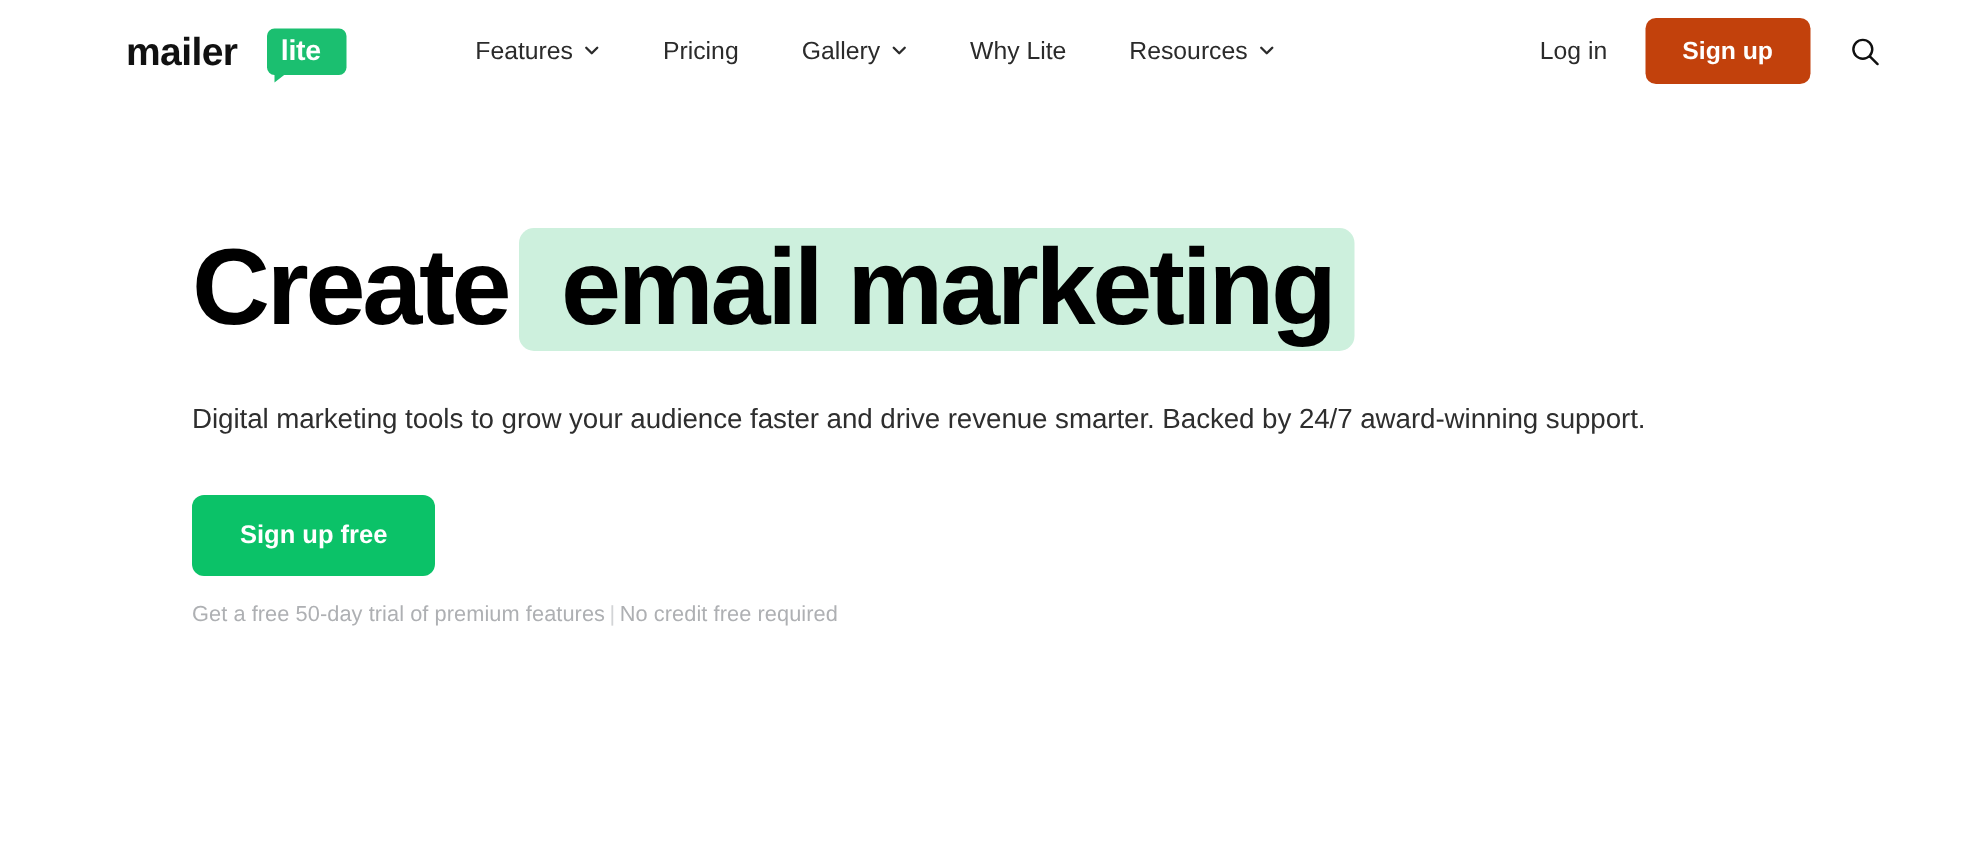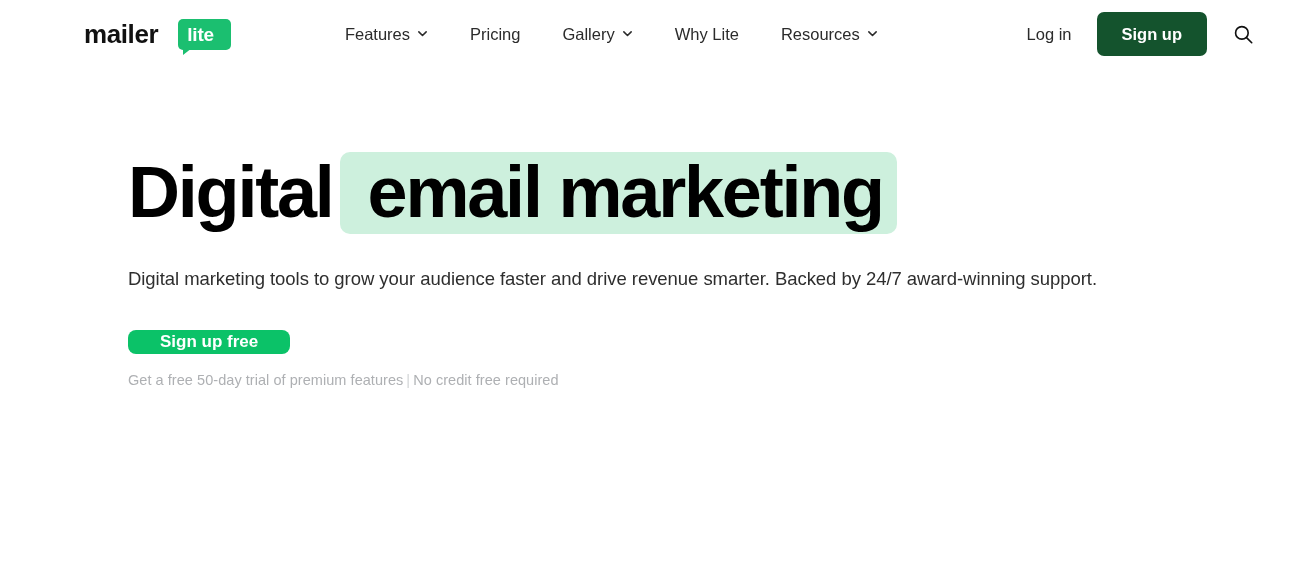--- a/index.html
+++ b/index.html
@@ -58,21 +58,21 @@
     border-left: 0 solid transparent;
     border-right: 9px solid transparent;
     border-top: 7px solid #1bbf70;
   }
 
   
   .nav {
     display: flex;
     align-items: center;
     gap: 42px;
-    margin-left: 114px;
+    margin-left: 86px;
   }
   .nav-item {
     display: inline-flex;
     align-items: center;
     gap: 7px;
     font-size: 16.5px;
     color: #2b2b2b;
     cursor: pointer;
     white-space: nowrap;
     line-height: 1;
@@ -94,21 +94,21 @@
   }
   .login-link {
     font-size: 16.5px;
     color: #2b2b2b;
     cursor: pointer;
     text-decoration: none;
     white-space: nowrap;
     margin-right: 25px;
   }
   .signup-btn {
-    background: #14532d;
+    background: #c2410c;
     color: #ffffff;
     font-size: 16.5px;
     font-weight: 700;
     border: none;
     border-radius: 7px;
     padding: 12px 25px;
     cursor: pointer;
     font-family: "Liberation Sans", sans-serif;
     white-space: nowrap;
     line-height: 1.25;
@@ -156,21 +156,21 @@
   }
   .cta-btn {
     margin-top: 34px;
     background: #0bc268;
     color: #ffffff;
     border: none;
     border-radius: 8px;
     font-size: 17px;
     font-weight: 700;
     font-family: "Liberation Sans", sans-serif;
-    padding: 2px 32px;
+    padding: 17px 32px;
     cursor: pointer;
     line-height: 1.2;
   }
   .cta-note {
     margin-top: 18px;
     font-size: 14.5px;
     color: #aeb0b3;
     letter-spacing: 0.05px;
   }
   .cta-note .sep { color: #d2d4d6; padding: 0 3px; }
@@ -233,21 +233,21 @@
         <line x1="14.2" y1="14.2" x2="19.6" y2="19.6" stroke="#101010" stroke-width="1.7" stroke-linecap="round"></line>
       </svg>
     </button>
   </div>
 
 </header>
 
 <main class="hero">
 
   <h1 class="hero-title">
-    <span>Digital</span><span class="hl">email marketing</span><br>
+    <span>Create</span><span class="hl">email marketing</span><br>
   </h1>
 
   <p class="hero-sub">Digital marketing tools to grow your audience faster and drive revenue smarter. Backed by 24/7 award-winning support.</p>
 
   <button class="cta-btn">Sign up free</button>
 
   <div class="cta-note">
     <span>Get a free 50-day trial of premium features</span><span class="sep">|</span><span>No credit free required</span>
   </div>
 

